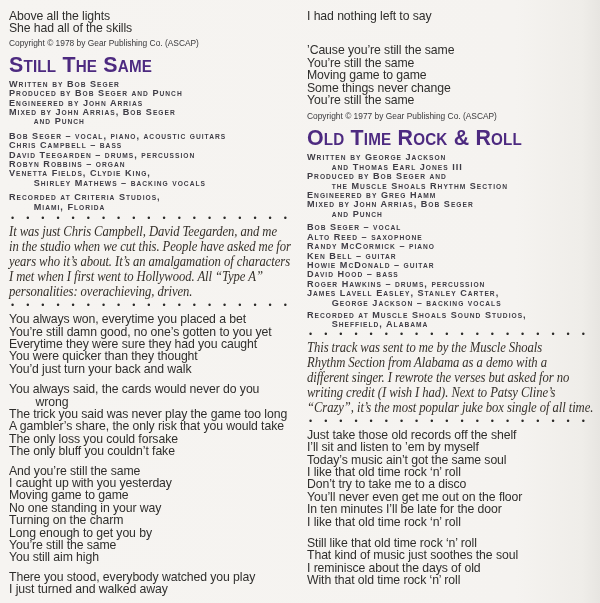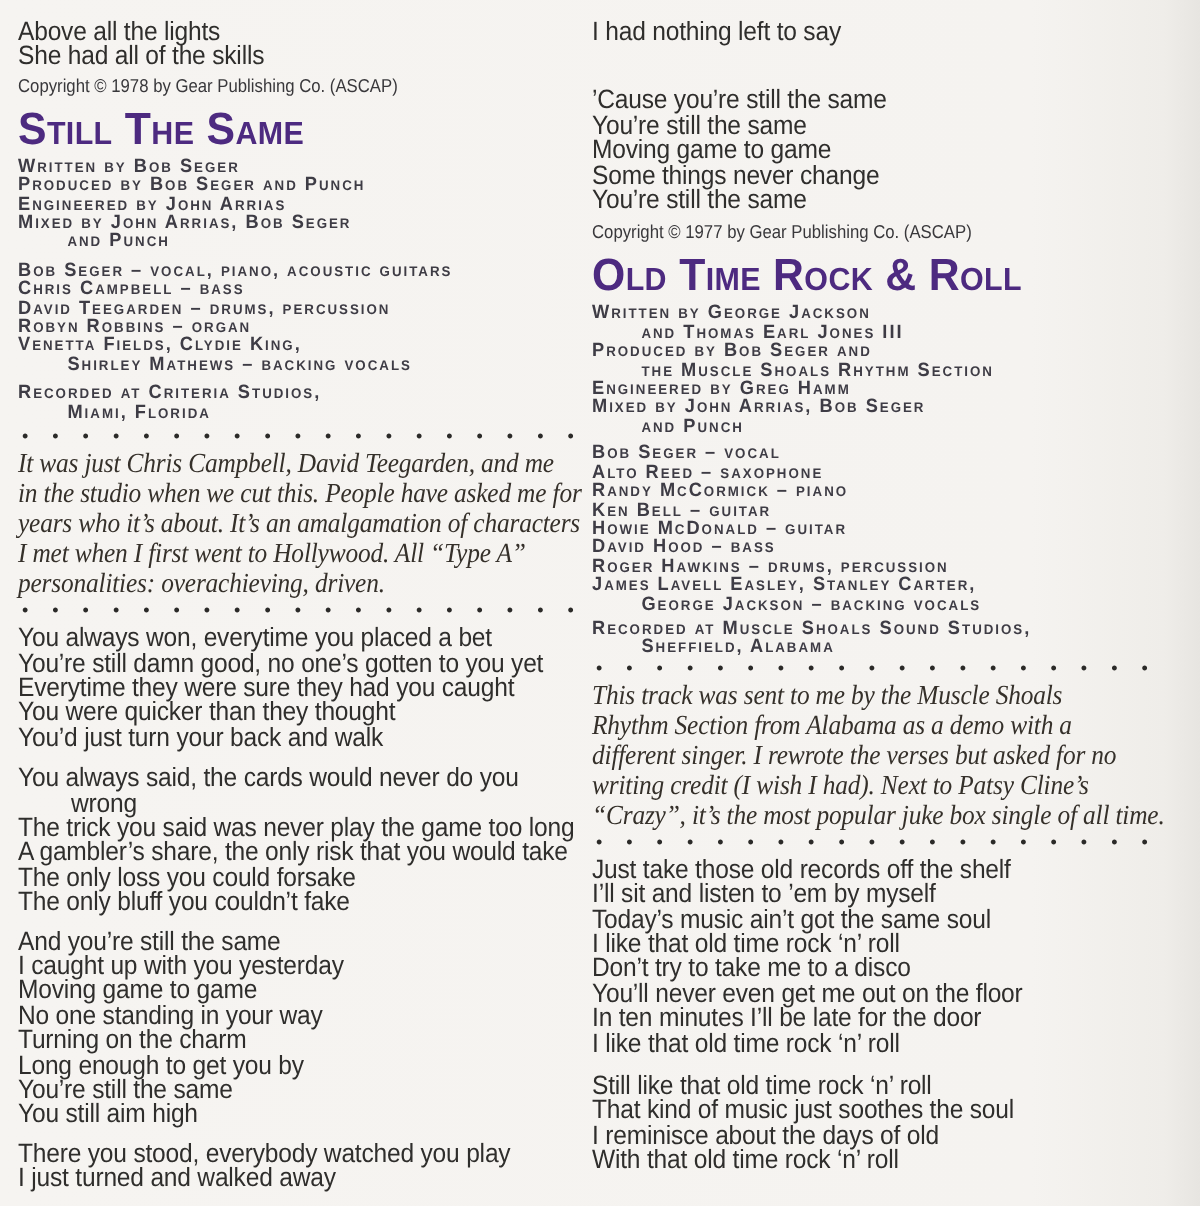--- a/index.html
+++ b/index.html
@@ -7,21 +7,21 @@
     position: relative;
     width: 600px;
     height: 603px;
     overflow: hidden;
     background: linear-gradient(90deg, #f6f4f1 0%, #f5f3f0 86%, #efede9 97%, #e7e5e1 100%);
     font-family: "Liberation Sans", sans-serif;
     color: #2f2e2c;
   }
   .col { position: absolute; top: 10px; }
   .col-left  { left: 9px;   width: 293px; }
-  .col-right { left: 296px; width: 288px; }
+  .col-right { left: 307px; width: 288px; }
 
   .lyrics {
     font-size: 13.2px;
     line-height: 12.4px;
     letter-spacing: -0.1px;
     color: #2f2e2c;
     transform: scaleX(0.93);
     transform-origin: 0 0;
   }
   .copyright {

